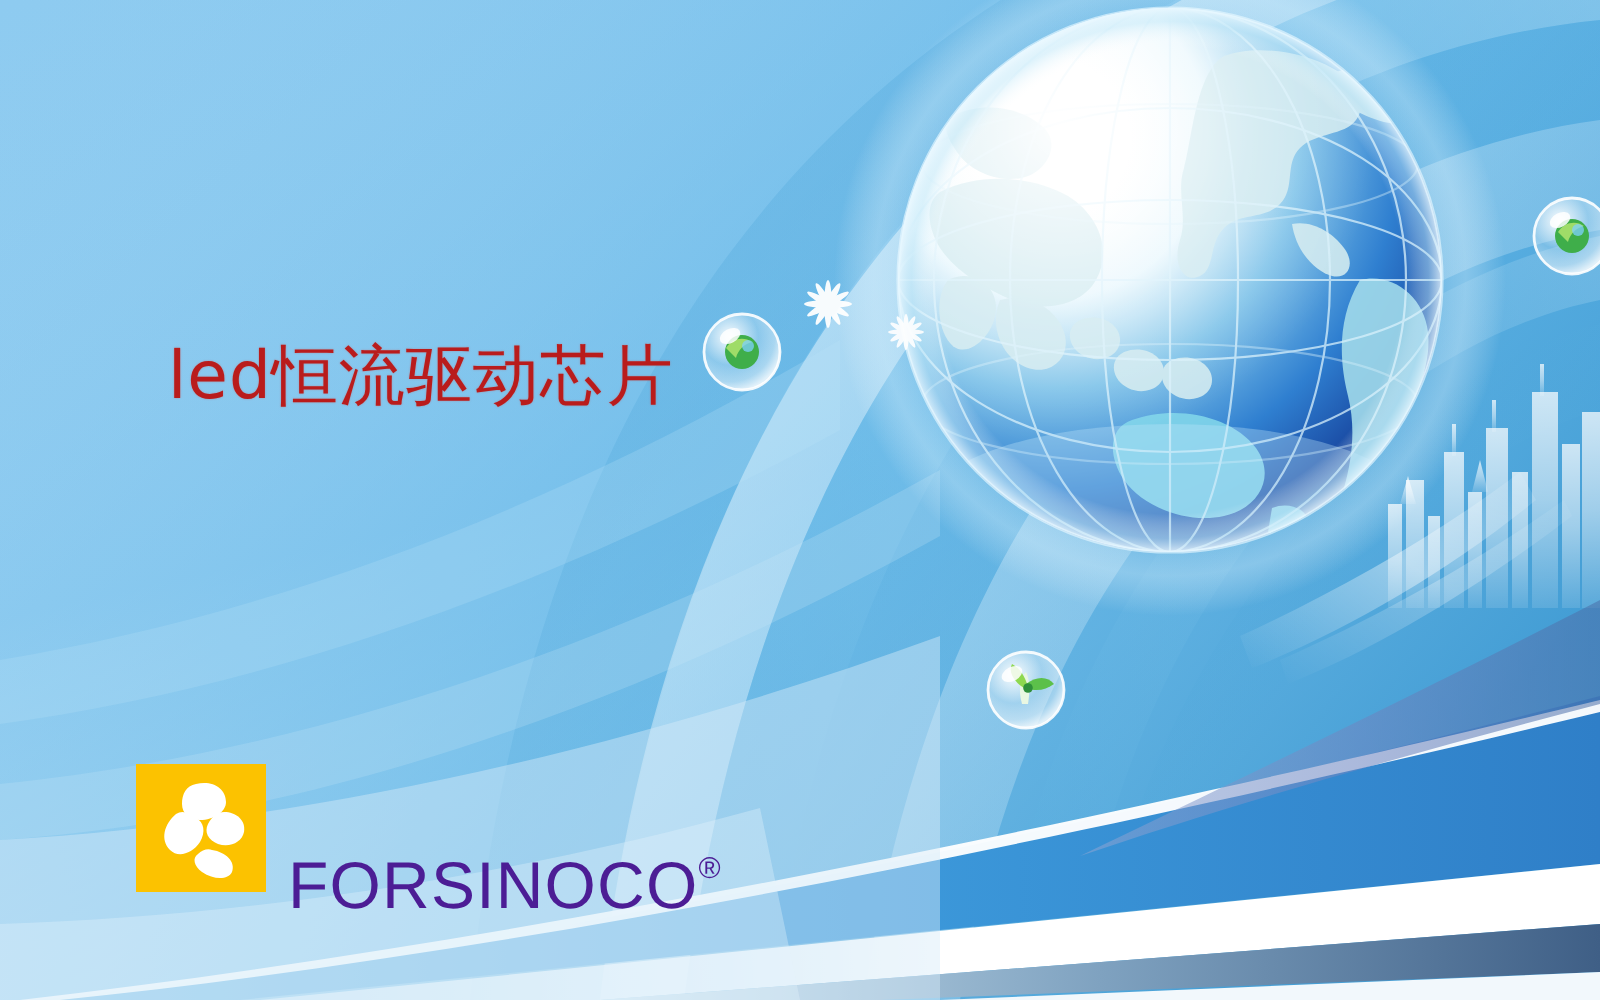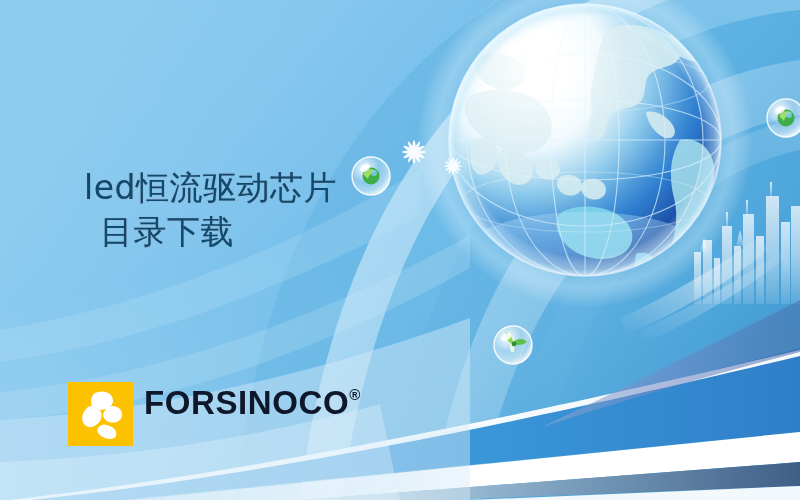--- a/index.html
+++ b/index.html
@@ -25,21 +25,21 @@
     display: block;
   }
 
   
   #headline {
     position: absolute;
     left: 84px;
     top: 166px;
     z-index: 40;
     line-height: 1.32;
-    color: #0c4a6e;
+    color: #b91c1c;
     font-size: 33px;
     font-weight: 400;
     font-family: "DejaVu Sans", "Liberation Sans", sans-serif;
     letter-spacing: 0.5px;
     white-space: nowrap;
     text-shadow: 0 0 1px rgba(244,32,0,.35);
   }
   #headline .line1 { display: block; }
   #headline .line2 { display: block; padding-left: 16px; }
 
@@ -59,26 +59,27 @@
     position: relative;
     flex: 0 0 auto;
   }
   #logo-mark svg { display: block; width: 65px; height: 64px; }
   #logo-text {
     margin-left: 11px;
     padding-top: 4px;
   }
   #wordmark {
     font-size: 33px;
-    font-weight: 700;
-    color: #0f172a;
+    font-weight: 400;
+    color: #4c1d95;
     letter-spacing: 0.6px;
     line-height: 1;
     white-space: nowrap;
     font-family: "Liberation Sans", "DejaVu Sans", sans-serif;
+    margin-top: 40px;
   }
   #wordmark .reg {
     font-size: 15px;
     vertical-align: top;
     position: relative;
     top: 1px;
     letter-spacing: 0;
   }
   #tagline {
     margin-top: 4px;
@@ -384,21 +385,20 @@
         <path d="M800,300 L800,352 C700,378 610,404 540,428 C640,380 730,336 800,300 Z" fill="url(#gRibSteel)" opacity=".55"></path>
       </g>
 
       <path d="M0,420 C140,412 300,380 470,318 L470,500 L0,500 Z" fill="#d6ebf8" opacity=".45"></path>
       <path d="M0,462 C120,458 250,440 380,404 L400,500 L0,500 Z" fill="#e6f3fb" opacity=".35"></path>
     </g>
   </svg>
 
   <div id="headline">
     <span class="line1">led恒流驱动芯片</span>
-    <span class="line2">目录下载</span>
   </div>
 
   <div id="logo">
     <div id="logo-mark">
       <svg viewBox="0 0 65 64" aria-hidden="true">
         <rect x="0" y="0" width="65" height="64" fill="#fcc200"></rect>
         <g fill="#ffffff">
           <path d="M30,10 C38,8 45,12 45,19 C45,24 39,28 32,28 C27,28 23,25 23,20 C23,15 25,11 30,10 Z"></path>
           <path d="M20,25 C14,30 12,38 17,43 C21,47 28,45 32,39 C35,34 34,29 30,27 C26,24 23,23 20,25 Z"></path>
           <path d="M44,24 C50,24 55,28 54,34 C53,39 47,42 41,40 C36,38 34,34 36,30 C38,26 41,24 44,24 Z"></path>

